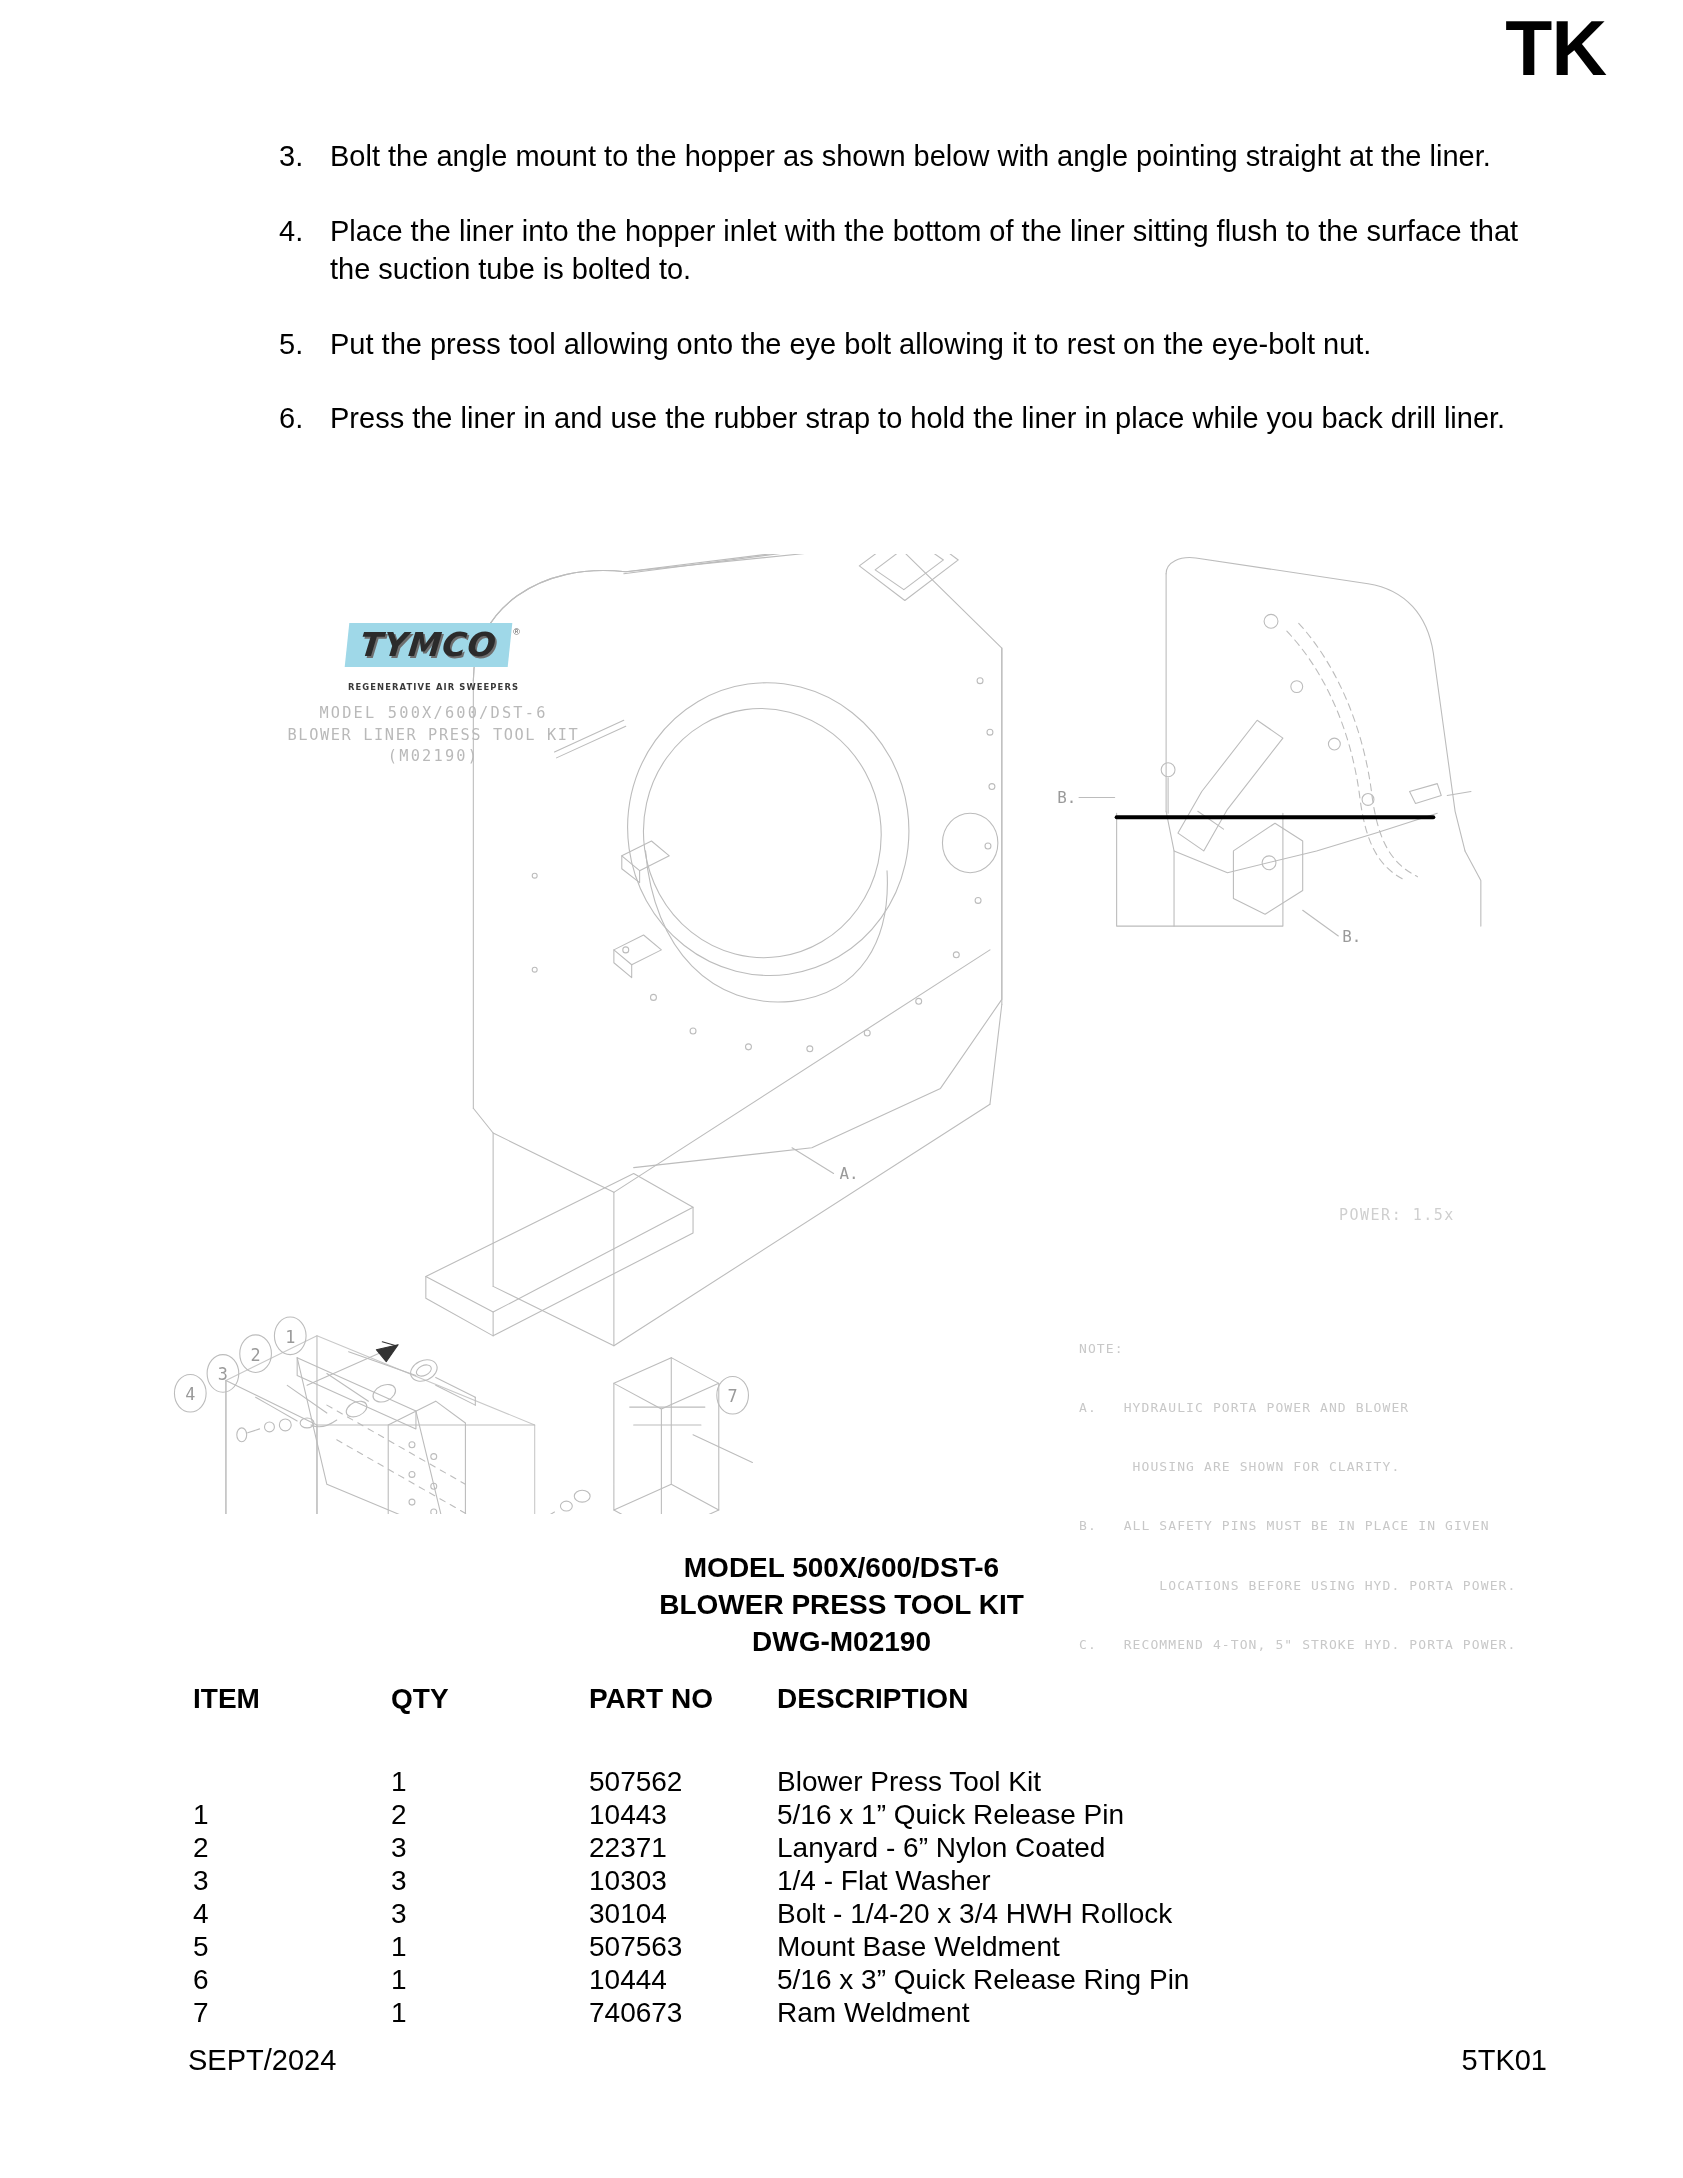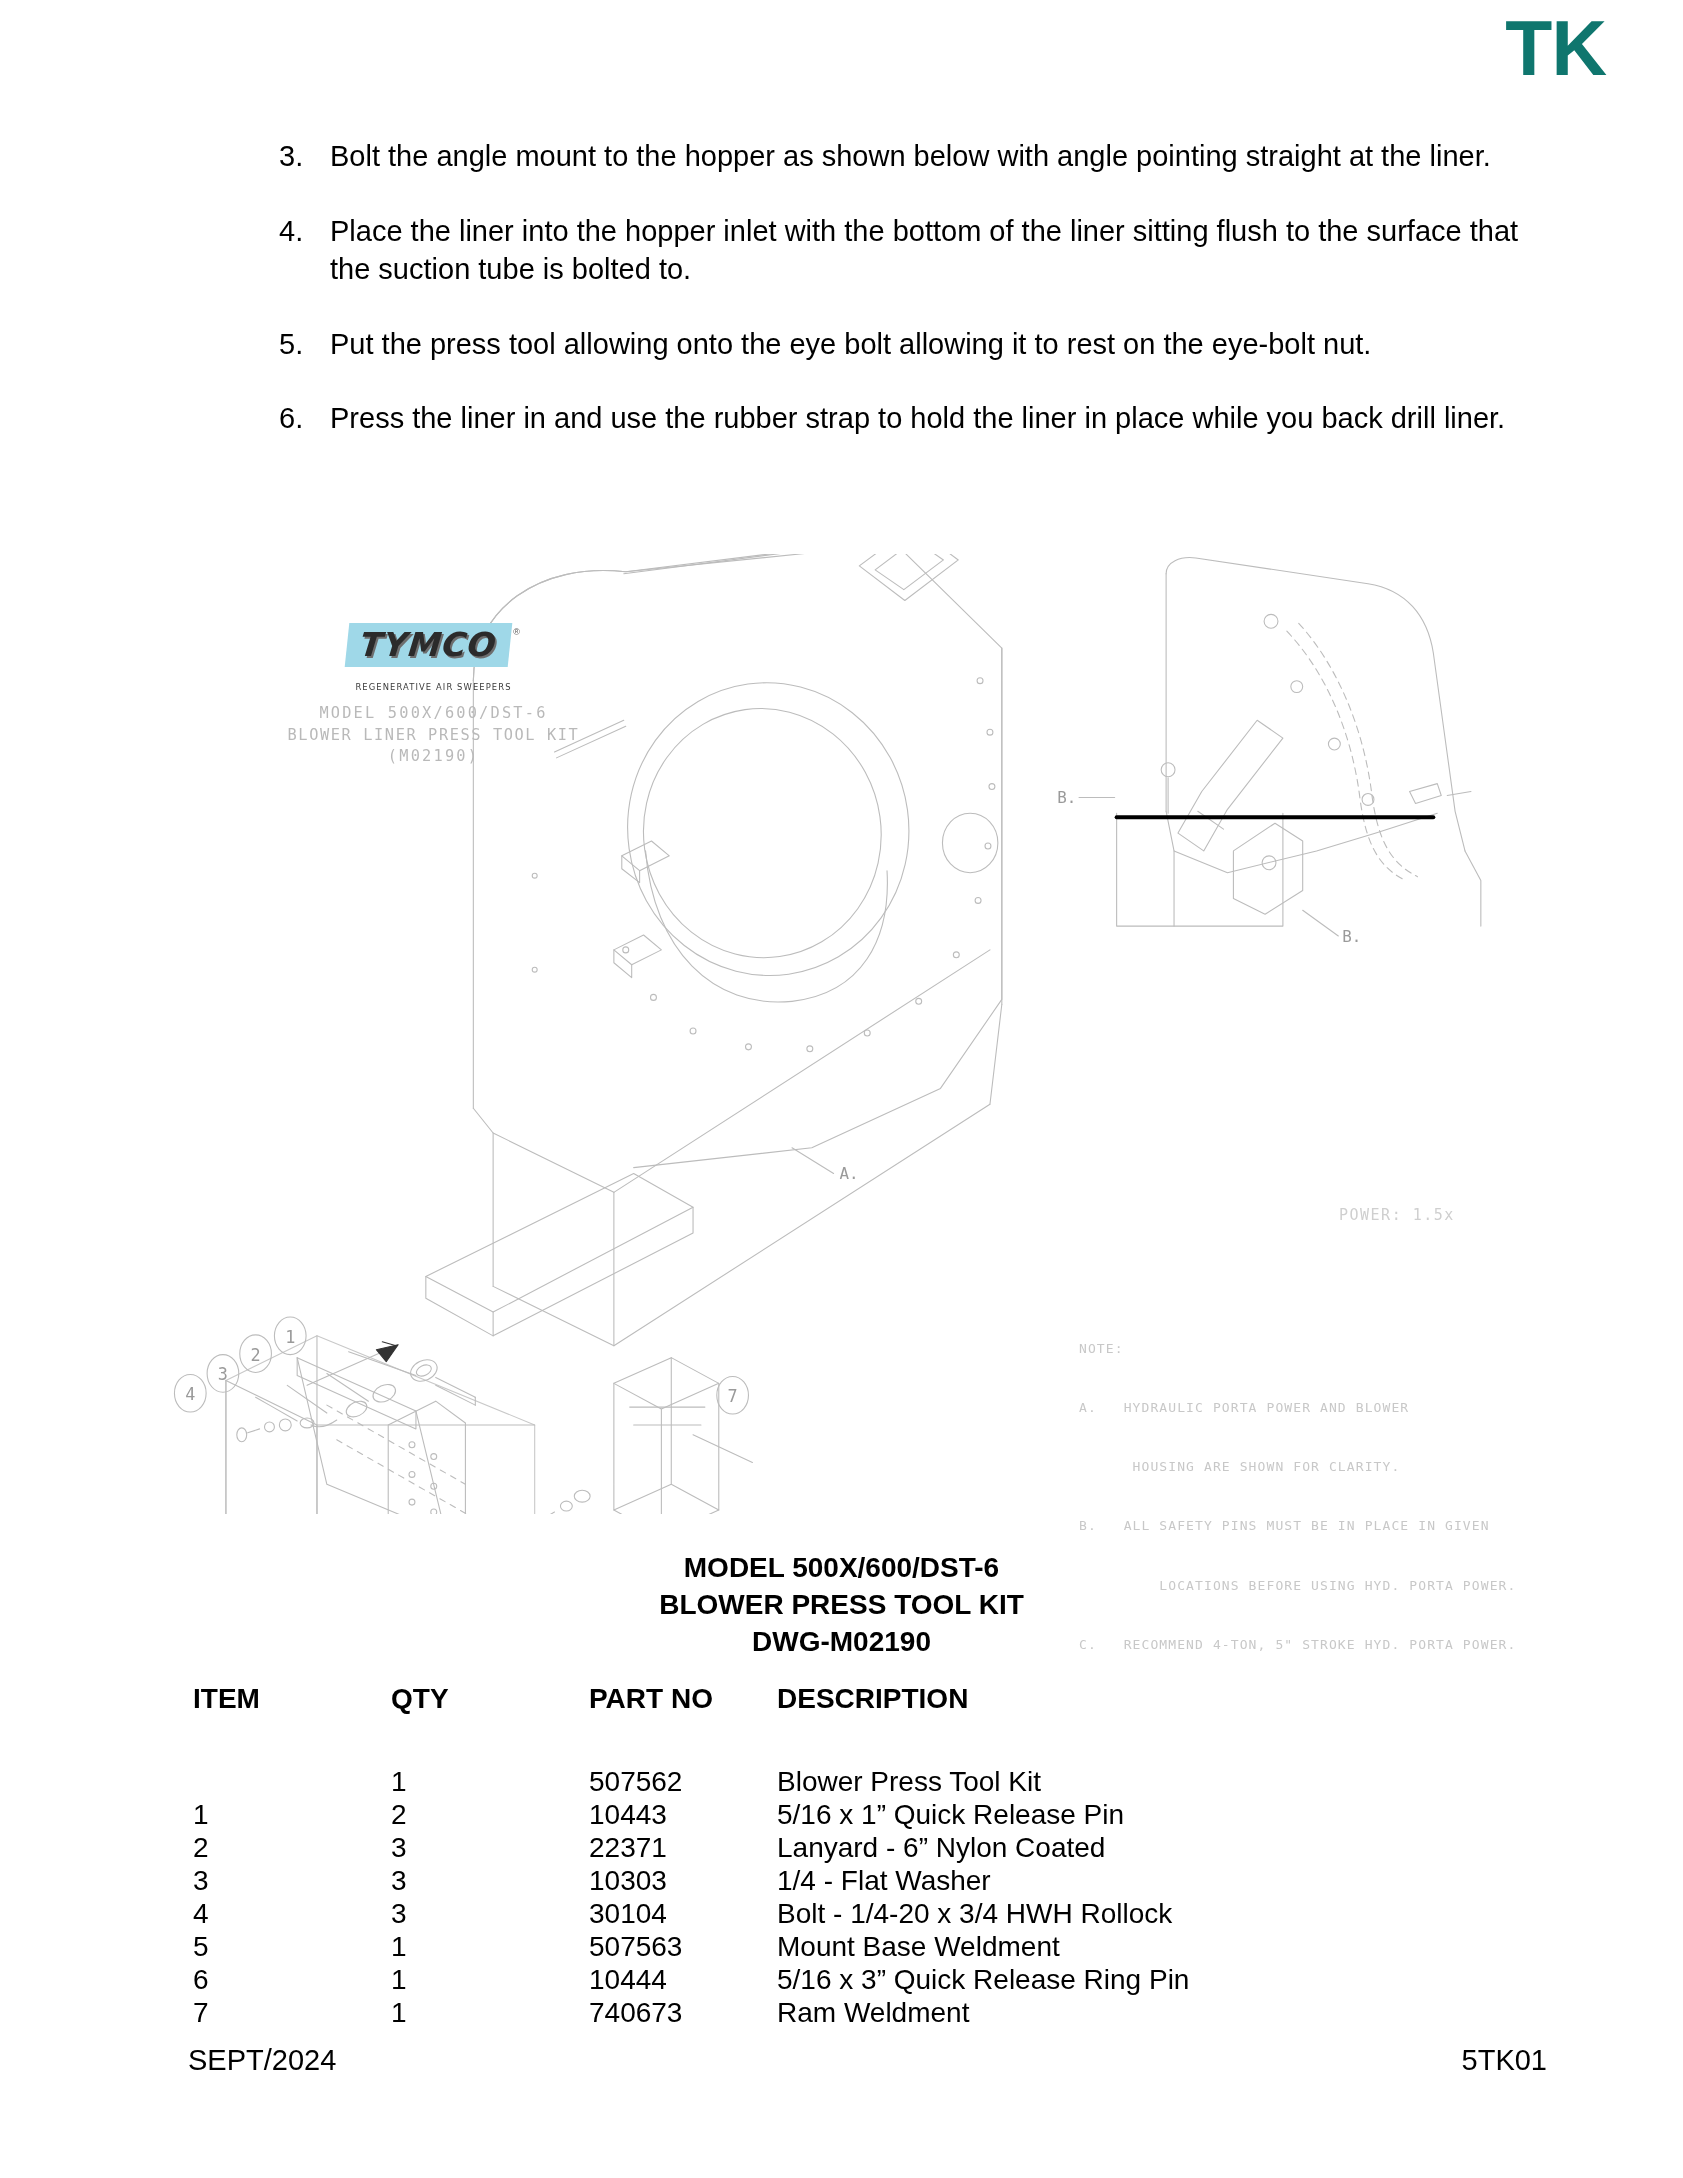--- a/index.html
+++ b/index.html
@@ -17,21 +17,21 @@
   }
 
   
   #page-header {
     position: absolute;
     top: 10px;
     right: 77px;
     font-size: 77px;
     font-weight: bold;
     letter-spacing: -1px;
-    color: #0f766e;
+    color: #000000;
     line-height: 1;
   }
 
   
   #instructions {
     position: absolute;
     top: 137px;
     left: 279px;
     width: 1242px;
   }
@@ -101,21 +101,21 @@
   }
   #tymco-reg {
     position: absolute;
     right: 0;
     top: 8px;
     font-size: 9px;
     color: #555;
   }
   #tymco-tag {
     font-family: "DejaVu Sans", sans-serif;
-    font-weight: normal;
+    font-weight: bold;
     font-size: 8.4px;
     letter-spacing: 1.1px;
     color: #3a3a3a;
     margin-top: 2px;
   }
   #dwg-title-lines {
     margin-top: 11px;
     font-family: "DejaVu Sans Mono", monospace;
     font-size: 15.3px;
     letter-spacing: 2.2px;

